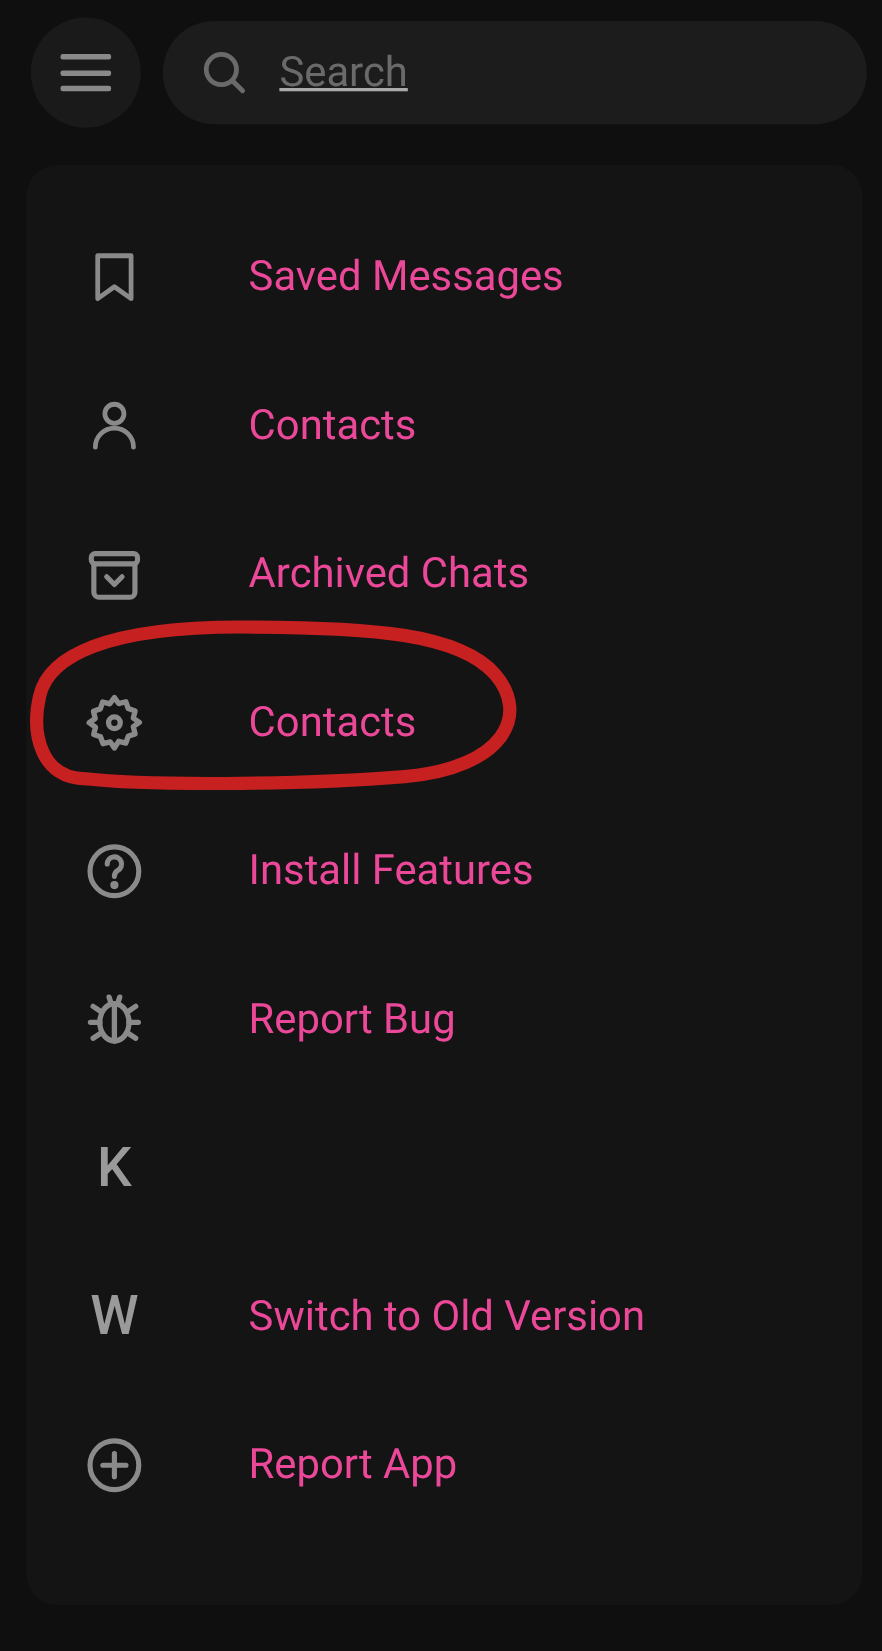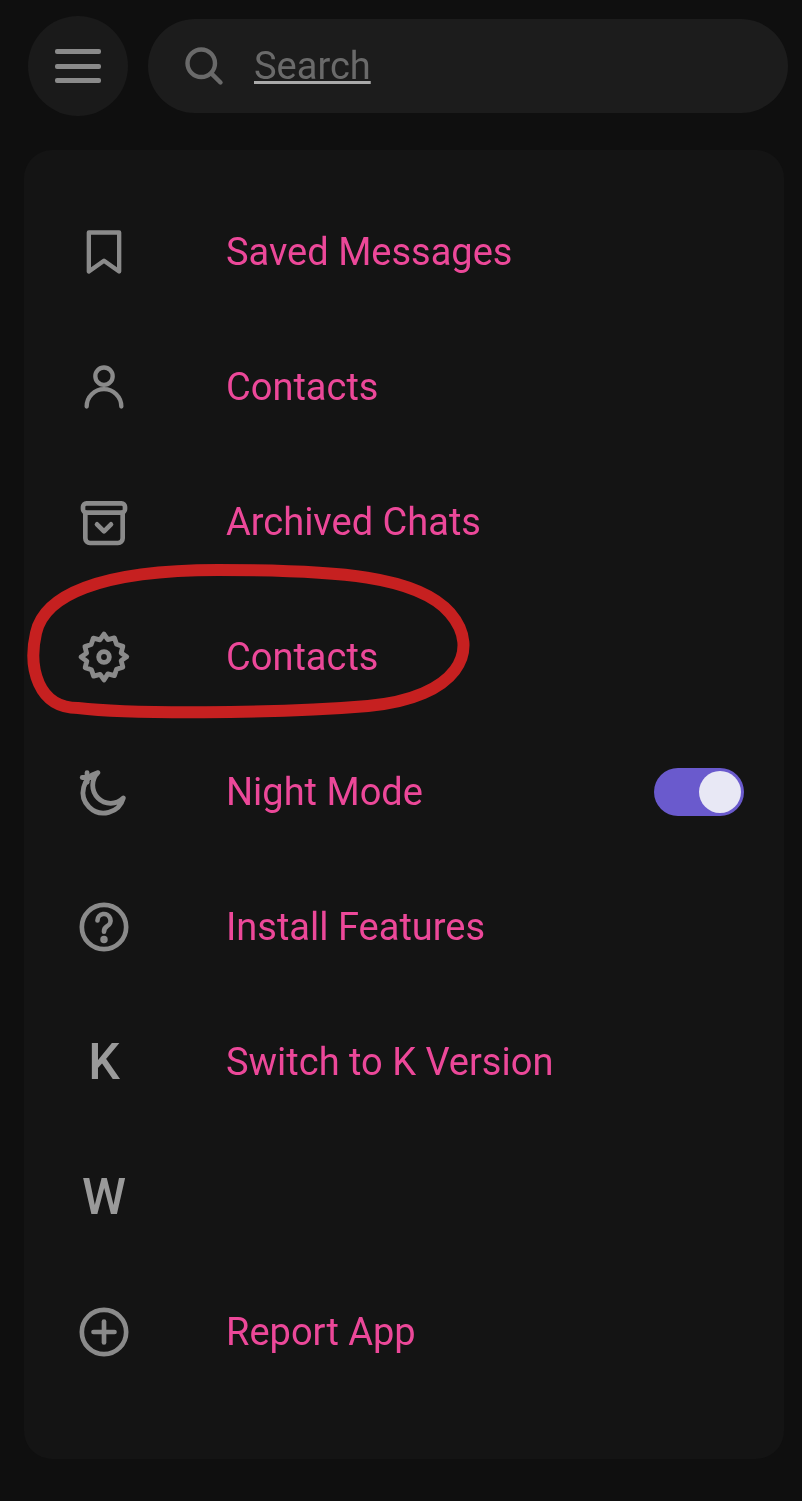--- a/index.html
+++ b/index.html
@@ -176,53 +176,57 @@
   <div class="menu-item">
     <span class="menu-icon">
       <svg width="58" height="58" viewBox="0 0 24 24" fill="none" stroke="#8a8a8a" stroke-width="2" stroke-linejoin="round">
         <circle cx="12" cy="12" r="2.2"></circle>
         <path d="M12 2.5 l1.6 2.3 2.7-.7 .9 2.6 2.6.9 -.7 2.7 2.3 1.6 -2.3 1.6 .7 2.7 -2.6.9 -.9 2.6 -2.7-.7 L12 21.5 l-1.6-2.3 -2.7.7 -.9-2.6 -2.6-.9 .7-2.7 L2.5 12 l2.3-1.6 -.7-2.7 2.6-.9 .9-2.6 2.7.7 Z"></path>
       </svg>
     </span>
     <span class="menu-label">Contacts</span>
   </div>
 
-  <div class="menu-item">
-    <span class="menu-icon">
-      <svg width="58" height="58" viewBox="0 0 24 24" fill="none" stroke="#8a8a8a" stroke-width="2" stroke-linecap="round" stroke-linejoin="round">
-        <path d="M20 14.5 A8.5 8.5 0 1 1 9.5 4 A6.6 6.6 0 0 0 20 14.5 Z"></path>
-        <line x1="5" y1="4" x2="5" y2="8"></line>
-          <line x1="3" y1="6" x2="7" y2="6"></line>
-      </svg>
-    </span>
-    <span class="menu-label">Night Mode</span>
-    <div class="toggle">
-      <div class="toggle-knob"></div>
-    </div>
-  </div>
 
   <div class="menu-item">
     <span class="menu-icon">
       <svg width="56" height="56" viewBox="0 0 24 24" fill="none" stroke="#8a8a8a" stroke-width="2" stroke-linecap="round">
         <circle cx="12" cy="12" r="9.5"></circle>
         <path d="M9.2 9.2 a2.8 2.8 0 1 1 4.1 2.5 c-1 .6-1.3 1.2-1.3 2.3"></path>
         <circle cx="12" cy="17.4" r="0.6" fill="#8a8a8a"></circle>
       </svg>
     </span>
     <span class="menu-label">Install Features</span>
   </div>
 
+  <div class="menu-item">
+    <span class="menu-icon">
+      <svg width="62" height="58" viewBox="0 0 24 24" fill="none" stroke="#8a8a8a" stroke-width="2" stroke-linecap="round">
+        <ellipse cx="12" cy="13" rx="5.5" ry="7"></ellipse>
+        <line x1="12" y1="6" x2="12" y2="20"></line>
+        <line x1="3" y1="13" x2="6.5" y2="13"></line>
+          <line x1="17.5" y1="13" x2="21" y2="13"></line>
+        <line x1="4" y1="7" x2="7" y2="9"></line>
+          <line x1="20" y1="7" x2="17" y2="9"></line>
+        <line x1="4" y1="19" x2="7" y2="17"></line>
+          <line x1="20" y1="19" x2="17" y2="17"></line>
+        <line x1="10" y1="3.5" x2="10.8" y2="6"></line>
+          <line x1="14" y1="3.5" x2="13.2" y2="6"></line>
+      </svg>
+    </span>
+    <span class="menu-label">Report Bug</span>
+  </div>
 
   <div class="menu-item">
     <span class="menu-icon letter-icon">K</span>
-    <span class="menu-label">Switch to K Version</span>
   </div>
 
   <div class="menu-item">
     <span class="menu-icon letter-icon">W</span>
+    <span class="menu-label">Switch to Old Version</span>
   </div>
 
   <div class="menu-item">
     <span class="menu-icon">
       <svg width="56" height="56" viewBox="0 0 24 24" fill="none" stroke="#8a8a8a" stroke-width="2" stroke-linecap="round">
         <circle cx="12" cy="12" r="9.5"></circle>
         <line x1="12" y1="7.5" x2="12" y2="16.5"></line>
         <line x1="7.5" y1="12" x2="16.5" y2="12"></line>
       </svg>
     </span>

